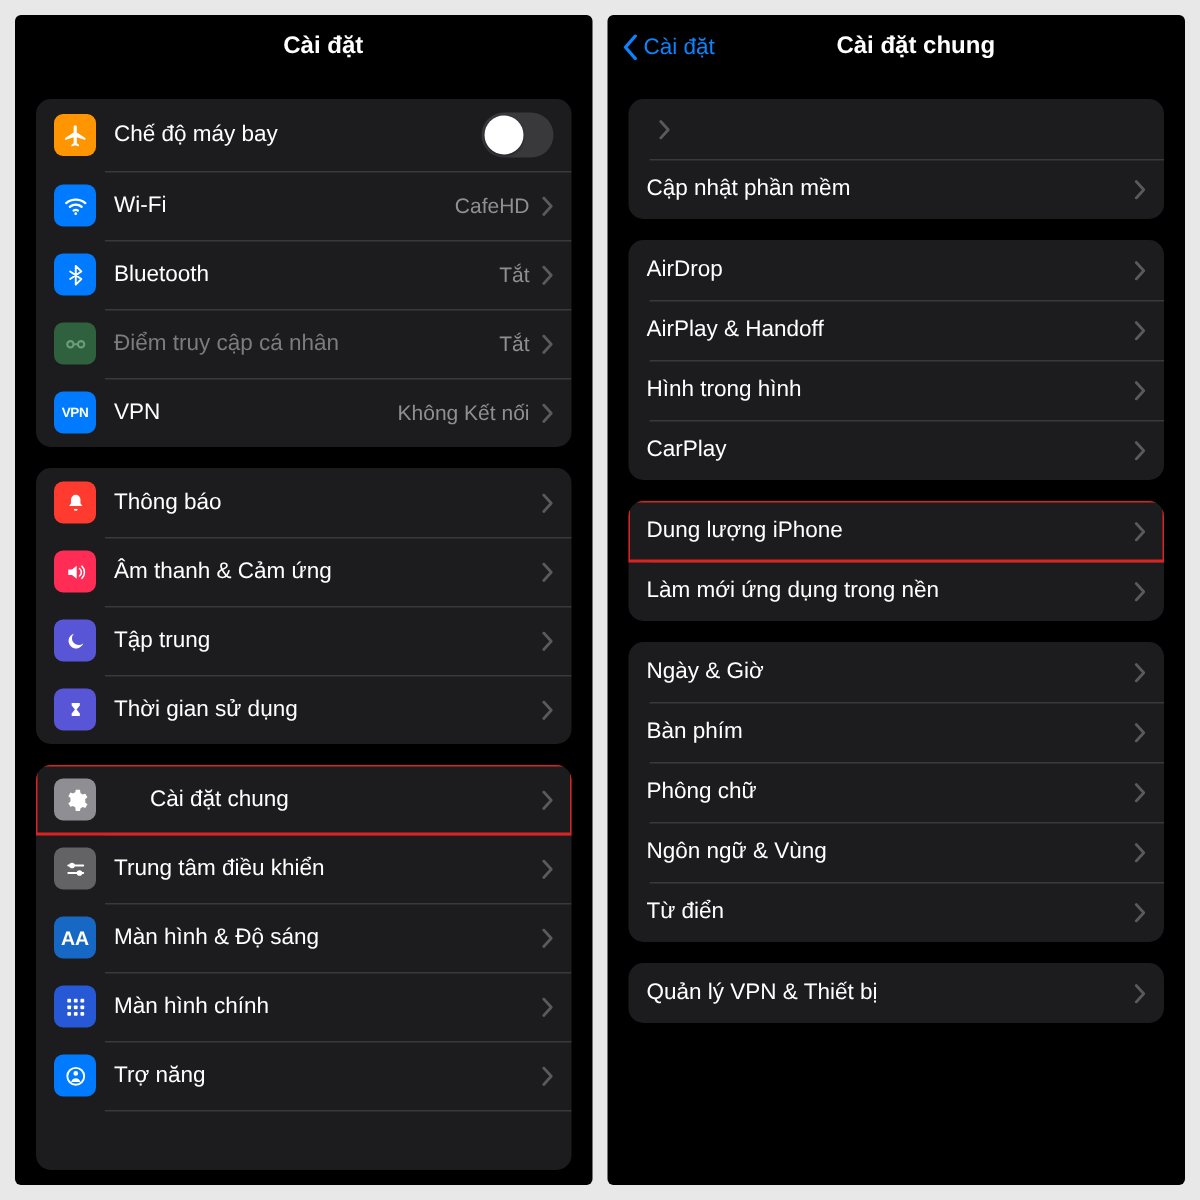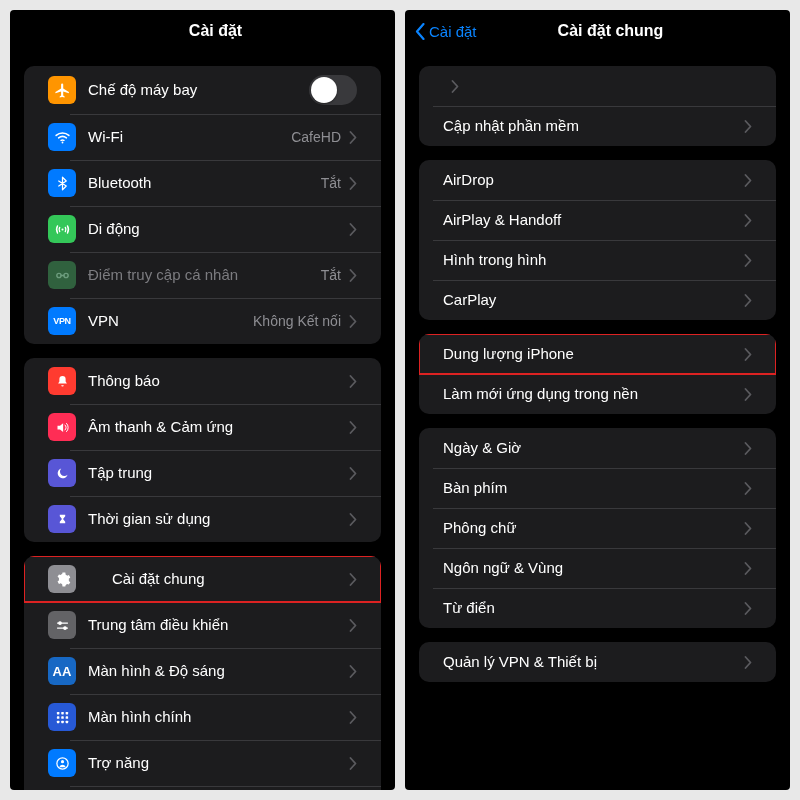--- a/index.html
+++ b/index.html
@@ -33,21 +33,21 @@
   .header-back svg { width: 10px; height: 17px; }
   .content { flex: 1; overflow: hidden; padding: 0 14px 4px 14px; }
   .group {
     background: #1c1c1e;
     border-radius: 10px;
     margin-top: 14px;
     overflow: hidden;
   }
   .row {
     display: flex; align-items: center;
-    padding: 9px 24px;
+    padding: 9px 12px;
     min-height: 40px;
     position: relative;
   }
   .row + .row::before {
     content: "";
     position: absolute; left: 46px; right: 0; top: 0;
     border-top: 0.5px solid #39393c;
   }
   .row.noicon + .row.noicon::before { left: 14px; }
   .row.highlight {
@@ -137,37 +137,20 @@
           </span>
           <span class="label">Bluetooth</span>
           <span class="value">Tắt</span>
           <span class="chevron">
             <svg viewBox="0 0 8 13" width="8" height="13">
               <path d="M1.5 1L6.5 6.5L1.5 12" stroke="#5a5a5e" stroke-width="1.8" fill="none" stroke-linecap="round" stroke-linejoin="round"></path>
             </svg>
           </span>
         </div>
         <div class="row">
-          <span class="icon bg-green">
-            <svg viewBox="0 0 24 24" width="17" height="17" fill="none" stroke="#fff" stroke-width="2" stroke-linecap="round">
-              <path d="M5 7a10 10 0 0 0 0 10"></path>
-              <path d="M19 7a10 10 0 0 1 0 10"></path>
-              <path d="M8 9a6 6 0 0 0 0 6"></path>
-              <path d="M16 9a6 6 0 0 1 0 6"></path>
-              <circle cx="12" cy="12" r="1.5" fill="#fff" stroke="none"></circle>
-            </svg>
-          </span>
-          <span class="label">Di động</span>
-          <span class="chevron">
-            <svg viewBox="0 0 8 13" width="8" height="13">
-              <path d="M1.5 1L6.5 6.5L1.5 12" stroke="#5a5a5e" stroke-width="1.8" fill="none" stroke-linecap="round" stroke-linejoin="round"></path>
-            </svg>
-          </span>
-        </div>
-        <div class="row">
           <span class="icon bg-greendim">
             <svg viewBox="0 0 24 24" width="17" height="17" fill="none" stroke="#6c9c7d" stroke-width="2" stroke-linecap="round">
               <circle cx="7" cy="12" r="3"></circle>
               <circle cx="17" cy="12" r="3"></circle>
               <path d="M10 12h4"></path>
             </svg>
           </span>
           <span class="label dim">Điểm truy cập cá nhân</span>
           <span class="value">Tắt</span>
           <span class="chevron">

